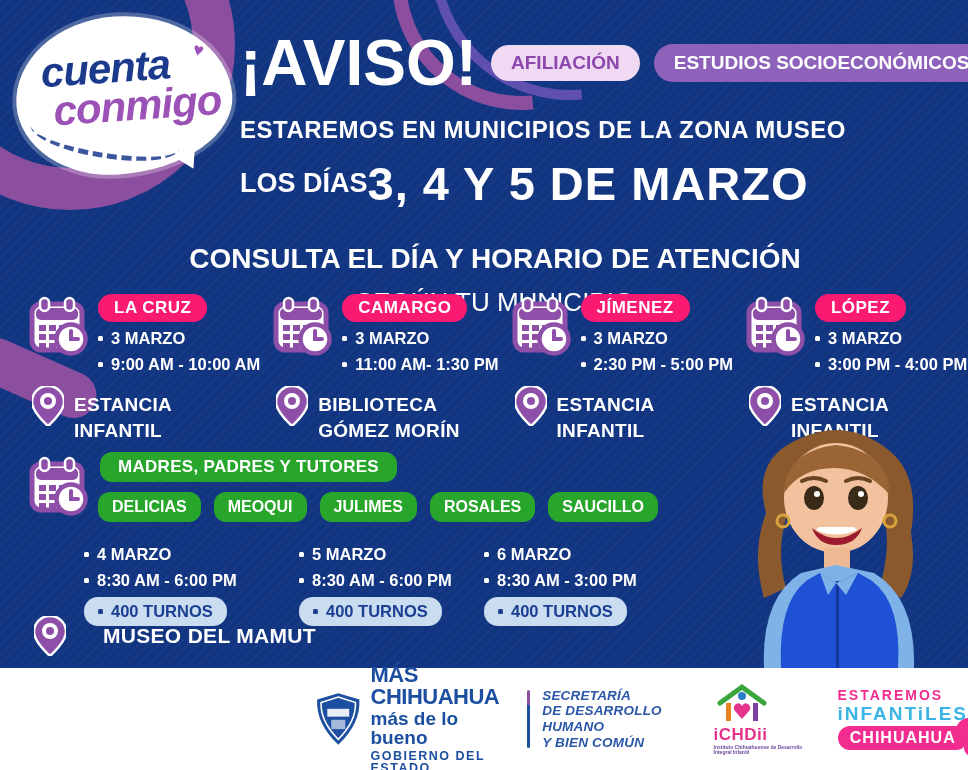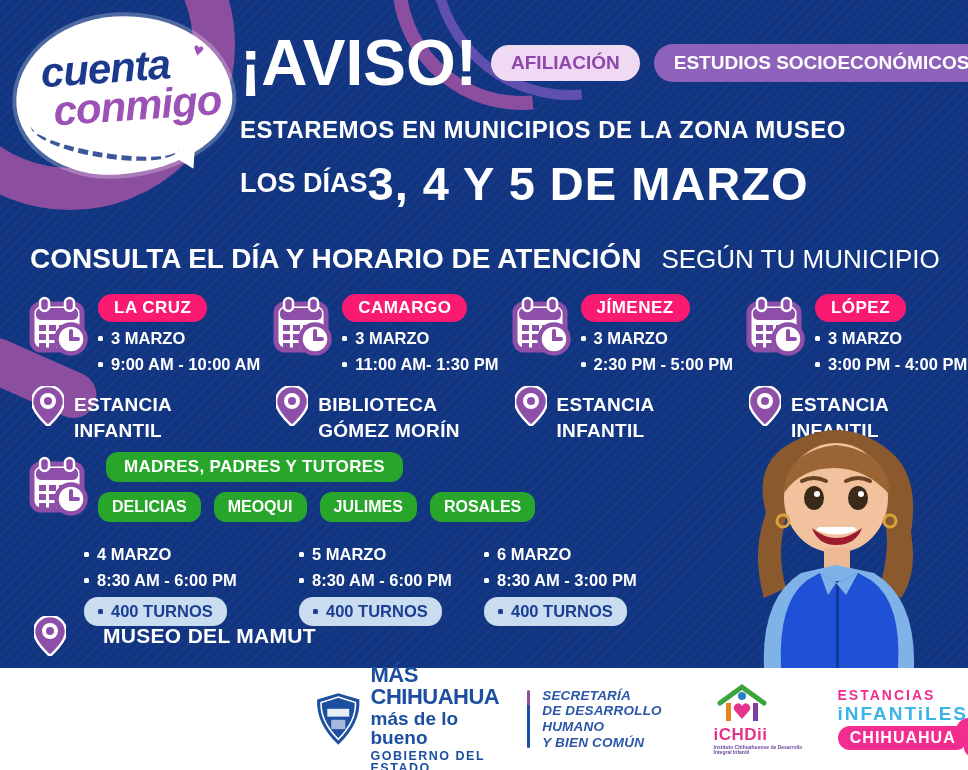--- a/index.html
+++ b/index.html
@@ -47,21 +47,21 @@
   .aviso{ font-size:64px; font-weight:bold; color:#fff; letter-spacing:0px; }
   .badge{ border-radius:22px; font-weight:bold; white-space:nowrap; }
   .badge-light{ background:#efd9f3; color:#8c48ac; font-size:19px; padding:7px 20px; }
   .badge-purple{ background:#8e62ba; color:#fff; font-size:19px; padding:8px 20px; }
   .subtitle{ margin-top:16px; color:#fff; font-size:24px; font-weight:600; letter-spacing:.5px; }
   .dates-row{ margin-top:12px; display:flex; align-items:center; }
   .dates-prefix{ color:#fff; font-size:27px; font-weight:600; }
   .dates-big{ color:#fff; font-size:47px; font-weight:bold; letter-spacing:1px; }
 
   
-  .section-title{ position:absolute; left:30px; top:243px; width:930px; display:flex; align-items:center; gap:20px; }
+  .section-title{ position:absolute; left:30px; top:243px; width:930px; display:flex; align-items:center; gap:12px;flex-direction:column; }
   .st-strong{ color:#fff; font-size:28px; font-weight:bold; white-space:nowrap; }
   .st-light{ color:#fff; font-size:26px; font-weight:400; white-space:nowrap; }
   .st-line{ flex:1; height:3px; background:linear-gradient(90deg,#8c4fa0,#fa1a72); border-radius:2px; }
 
   
   .cards{ position:absolute; left:26px; top:292px; width:930px; display:grid;
     grid-template-columns:repeat(4,1fr); column-gap:10px; }
   .card-top{ display:flex; gap:8px; }
   .cal-icon{ flex:0 0 64px; width:64px; height:64px; }
   .card-right{ padding-top:2px; }
@@ -69,21 +69,21 @@
     padding:4px 16px; border-radius:14px; letter-spacing:.5px; }
   .bullet-line{ display:flex; align-items:center; gap:8px; margin-top:7px; }
   .bullet{ width:5px; height:5px; background:#fff; border-radius:1.5px; flex:0 0 5px; }
   .bullet-text{ color:#fff; font-size:16.5px; font-weight:bold; white-space:nowrap; }
   .venue-row{ display:flex; align-items:flex-start; gap:10px; margin-top:12px; margin-left:6px; }
   .pin-icon{ flex:0 0 32px; width:32px; height:40px; }
   .venue-text{ color:#fff; font-size:19px; font-weight:600; line-height:1.35; padding-top:6px; letter-spacing:.3px;}
 
   
   .green-section{ position:absolute; left:26px; top:452px; width:660px; }
-  .green-head{ display:flex; gap:16px; }
+  .green-head{ display:flex; gap:10px; }
   .green-title{ display:inline-block; background:#27a62b; color:#fff; font-size:17px; font-weight:bold;
     padding:5px 18px; border-radius:12px; align-self:flex-start; letter-spacing:.3px; }
   .green-badges{ display:flex; gap:13px; margin-left:72px; margin-top:-24px;align-items:flex-end; }
   .green-badge{ background:#27a62b; color:#fff; font-size:16px; font-weight:bold;
     padding:6px 14px; border-radius:12px; white-space:nowrap; }
   .sessions{ display:grid; grid-template-columns:215px 185px 185px; margin-left:58px; margin-top:16px; }
   .slots-pill{ display:inline-flex; align-items:center; gap:8px; background:#c9dcf0; border-radius:14px;
     padding:5px 14px; margin-top:7px; }
   .slots-pill .bullet{ background:#1a3f92; }
   .slots-text{ color:#1a3f92; font-size:16.5px; font-weight:bold; white-space:nowrap; }
@@ -298,20 +298,21 @@
         <svg class="cal-icon" viewBox="0 0 64 64">
             <use href="#calclock"></use>
           </svg>
         <div class="green-title">MADRES, PADRES Y TUTORES</div>
       </div>
       <div class="green-badges">
         <span class="green-badge">DELICIAS</span>
         <span class="green-badge">MEOQUI</span>
         <span class="green-badge">JULIMES</span>
         <span class="green-badge">ROSALES</span>
+        <span class="green-badge">SAUCILLO</span>
       </div>
       <div class="sessions">
         <div class="session">
           <div class="bullet-line">
               <span class="bullet"></span>
               <span class="bullet-text">4 MARZO</span>
             </div>
           <div class="bullet-line">
               <span class="bullet"></span>
               <span class="bullet-text">8:30 AM - 6:00 PM</span>
@@ -407,21 +408,21 @@
         <path d="M6 20 L28 4 L50 20" stroke="#3aa53a" stroke-width="5" fill="none" stroke-linecap="round"></path>
         <rect x="12" y="20" width="5" height="18" fill="#e8821e"></rect>
         <rect x="39" y="20" width="5" height="18" fill="#7a3fa0"></rect>
         <circle cx="28" cy="13" r="4" fill="#2a7fc9"></circle>
         <path d="M28 36 L21 28 Q18 24 22 21 Q26 19 28 23 Q30 19 34 21 Q38 24 35 28 Z" fill="#e5338c"></path>
       </svg>
       <div class="ichdii-name">iCHDii</div>
       <div class="ichdii-caption">Instituto Chihuahuense de Desarrollo Integral Infantil</div>
     </div>
     <div class="estancias">
-      <div class="est-l1">ESTANCIAS</div>
+      <div class="est-l1">ESTAREMOS</div>
       <div class="est-l2">iNFANTiLES</div>
       <div class="est-pill">
         <span class="est-blob1"></span>
         <span class="est-blob2"></span>
         <span class="est-blob3"></span>
         <span>CHIHUAHUA</span>
       </div>
     </div>
   </div>
 </div>

